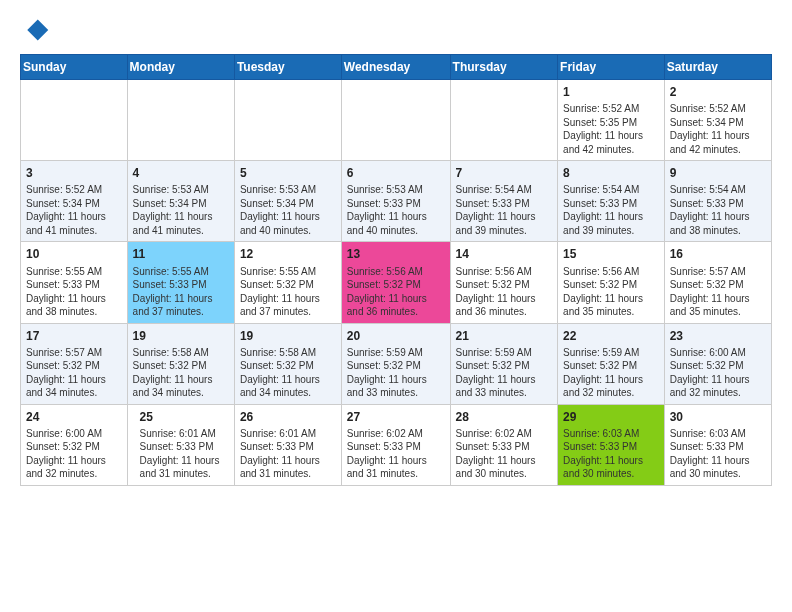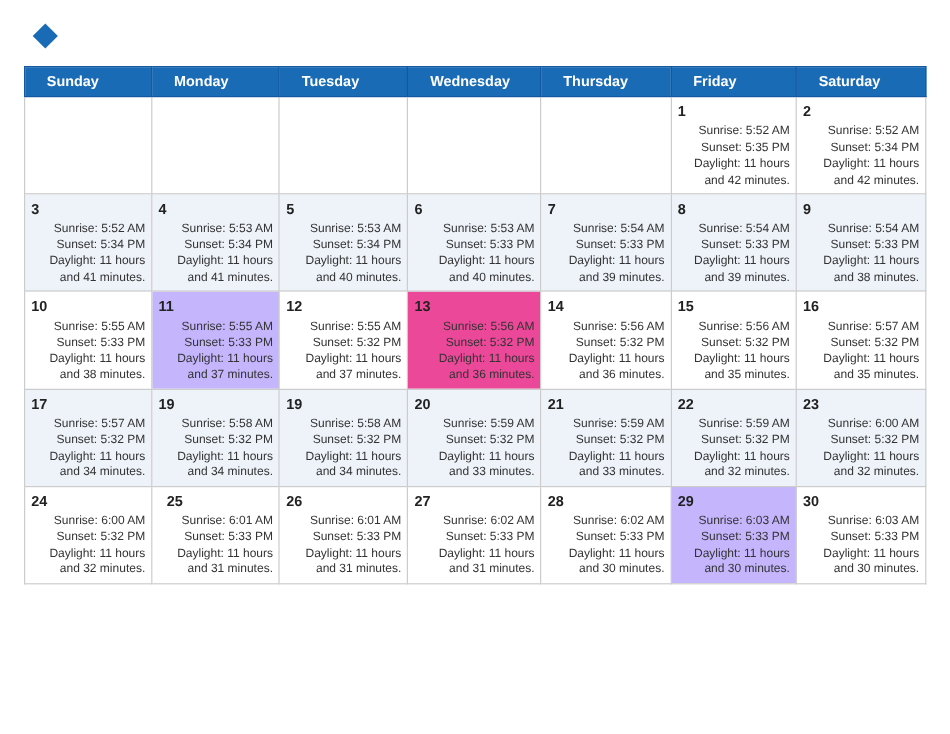--- a/index.html
+++ b/index.html
@@ -54,21 +54,21 @@
     .calendar {
       width: 100%;
       border-collapse: collapse;
       border: 1px solid #ccc;
       font-size: 10.5px;
     }
     .calendar th {
       background: #1a6bb5;
       color: #fff;
       text-align: left;
-      padding: 5px 18px;
+      padding: 5px 2px;
       font-size: 12px;
       font-weight: bold;
       border: 1px solid #1558a0;
     }
     .calendar td {
       border: 1px solid #ccc;
       vertical-align: top;
       padding: 4px 5px;
       width: 113px;
       min-height: 80px;
@@ -88,21 +88,20 @@
     }
     .day-num {
       font-size: 12px;
       font-weight: bold;
       color: #222;
       display: block;
       margin-bottom: 2px;
     }
     .day-info {
       color: #333;
-      text-align: right;
     }
     .empty-cell {
       background: #fff !important;
     }
   </style>
 </head>
 <body>
 
 <div class="page">
   <div class="header">
@@ -212,21 +211,21 @@
           </td>
         </tr>
         <tr>
           <td style="background: rgb(255, 255, 255);">
             <span class="day-num">10</span>
             <div class="day-info" style="white-space: pre-line;">Sunrise: 5:55 AM
 Sunset: 5:33 PM
 Daylight: 11 hours
 and 38 minutes.</div>
           </td>
-          <td style="background: #c4b5fd;">
+          <td style="background: #7dd3fc;">
             <span class="day-num">11</span>
             <div class="day-info" style="white-space: pre-line;">Sunrise: 5:55 AM
 Sunset: 5:33 PM
 Daylight: 11 hours
 and 37 minutes.</div>
           </td>
           <td style="background: rgb(255, 255, 255);">
             <span class="day-num">12</span>
             <div class="day-info" style="white-space: pre-line;">Sunrise: 5:55 AM
 Sunset: 5:32 PM
@@ -342,21 +341,21 @@
 Daylight: 11 hours
 and 31 minutes.</div>
           </td>
           <td style="background: rgb(255, 255, 255);">
             <span class="day-num">28</span>
             <div class="day-info" style="white-space: pre-line;">Sunrise: 6:02 AM
 Sunset: 5:33 PM
 Daylight: 11 hours
 and 30 minutes.</div>
           </td>
-          <td style="background: #c4b5fd;">
+          <td style="background: #84cc16;">
             <span class="day-num">29</span>
             <div class="day-info" style="white-space: pre-line;">Sunrise: 6:03 AM
 Sunset: 5:33 PM
 Daylight: 11 hours
 and 30 minutes.</div>
           </td>
           <td style="background: rgb(255, 255, 255); margin-top: 44px;">
             <span class="day-num">30</span>
             <div class="day-info" style="white-space: pre-line;">Sunrise: 6:03 AM
 Sunset: 5:33 PM

